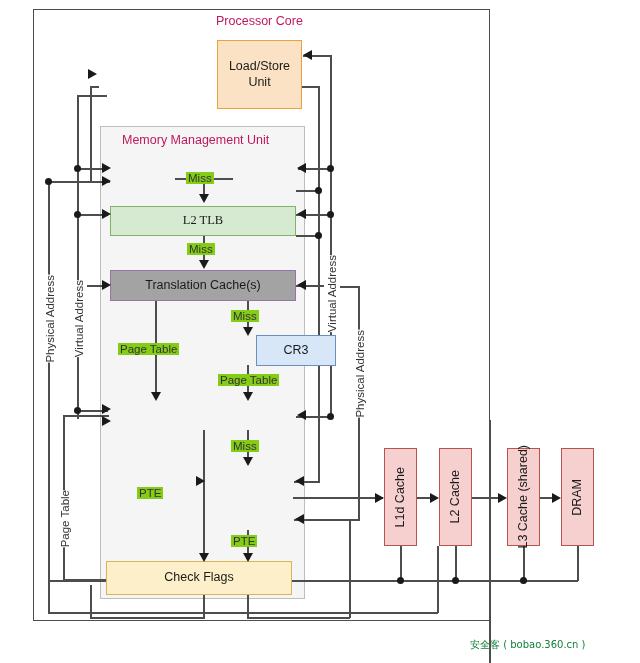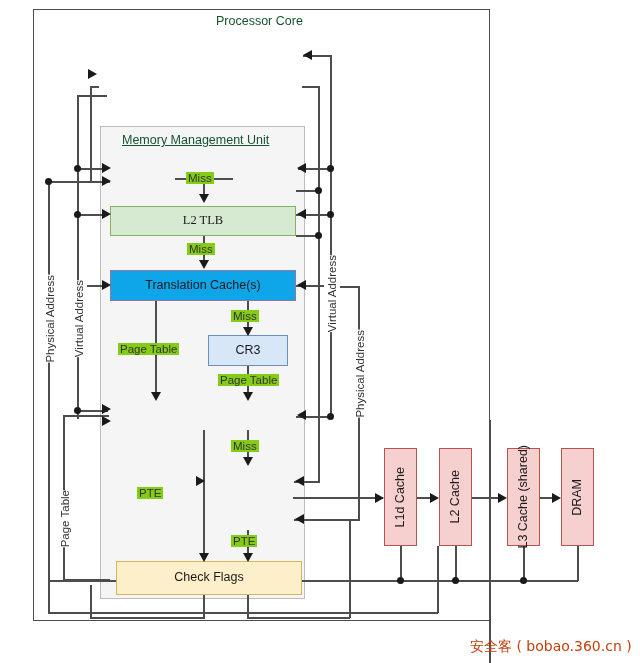--- a/index.html
+++ b/index.html
@@ -3,58 +3,58 @@
 <meta charset="utf-8">
 <style>
   html,body{margin:0;padding:0;background:#ffffff;}
   body{font-family:"Liberation Sans","DejaVu Sans",sans-serif;}
   #canvas{position:relative;width:640px;height:663px;background:#fff;overflow:hidden;}
 
   .box{position:absolute;box-sizing:border-box;display:flex;align-items:center;justify-content:center;
        text-align:center;font-size:12.5px;color:#1a1a1a;line-height:1.25;border-width:1.5px;border-style:solid;}
   .orange{background:#fce2c4;border-color:#e8a33d;}
   .green {background:#d6ead1;border-color:#82b366;}
-  .purple{background:#0ea5e9;border-color:#9673a6;}
-  .blue  {background:#d7e7f7;border-color:#6c8ebf;}
+  .purple{background:#a3a3a3;border-color:#9673a6;}
+  .blue  {background:#d7e7f7;border-color:#6c8ebf;margin-left:48px;}
   .yellow{background:#fcefc9;border-color:#d6b656;}
   .pink  {background:#f6cfcf;border-color:#b85450;}
   .vtext{writing-mode:vertical-rl;transform:rotate(180deg);white-space:nowrap;}
 
   .frame{position:absolute;box-sizing:border-box;border:1.5px solid #4d4d4d;background:transparent;}
   .mmu{position:absolute;box-sizing:border-box;border:1px solid #bdbdbd;background:#f5f5f5;}
 
-  .ttl{position:absolute;font-size:12.5px;color:#14532d;white-space:nowrap;}
+  .ttl{position:absolute;font-size:12.5px;color:#be185d;white-space:nowrap;}
 
   .ln{position:absolute;background:#4d4d4d;}
   .h{height:1.6px;}
   .v{width:1.6px;}
 
   .dot{position:absolute;width:7px;height:7px;border-radius:50%;background:#1a1a1a;}
 
   .ar{position:absolute;width:0;height:0;}
   .ar-r{border-top:5px solid transparent;border-bottom:5px solid transparent;border-left:9px solid #1a1a1a;}
   .ar-l{border-top:5px solid transparent;border-bottom:5px solid transparent;border-right:9px solid #1a1a1a;}
   .ar-d{border-left:5px solid transparent;border-right:5px solid transparent;border-top:9px solid #1a1a1a;}
 
   .elbl{position:absolute;font-size:11.5px;color:#333;background:#84cc16;padding:0 2px;white-space:nowrap;}
   .elbl.onwhite{background:#fff;}
 
-  .wm{position:absolute;font-size:14px;color:#c2410c;white-space:nowrap;
+  .wm{position:absolute;font-size:10px;color:#15803d;white-space:nowrap;
       font-family:"DejaVu Sans","Liberation Sans",sans-serif;}
 </style>
 </head>
 <body>
 
 <div id="canvas">
 
   <div class="frame" style="left:33px;top:9px;width:457px;height:612px;"></div>
   <div class="ttl" style="left:216px;top:14px;">Processor Core</div>
 
   <div class="mmu" style="left:100px;top:126px;width:205px;height:473px;"></div>
-  <div class="ttl" style="left:122px;top:133px;text-decoration:underline;">Memory Management Unit</div>
+  <div class="ttl" style="left:122px;top:133px;">Memory Management Unit</div>
 
   <div class="ln v" style="left:48px;top:181px;height:432px;"></div>
   <div class="ln h" style="left:48px;top:612px;width:390px;"></div>
   <div class="ln v" style="left:437px;top:546px;height:67px;"></div>
   <div class="ln h" style="left:48px;top:181px;width:60px;"></div>
 
   <div class="ln v" style="left:77px;top:95px;height:324px;"></div>
   <div class="ln h" style="left:77px;top:95px;width:30px;"></div>
   <div class="ln h" style="left:77px;top:168px;width:31px;"></div>
   <div class="ln h" style="left:77px;top:214px;width:31px;"></div>
@@ -114,38 +114,41 @@
   <div class="ln v" style="left:247px;top:530px;height:25px;"></div>
 
   <div class="ln v" style="left:203px;top:595px;height:22px;"></div>
   <div class="ln v" style="left:247px;top:595px;height:22px;"></div>
   <div class="ln h" style="left:90px;top:617px;width:115px;"></div>
   <div class="ln h" style="left:247px;top:617px;width:103px;"></div>
   <div class="ln v" style="left:90px;top:585px;height:33px;"></div>
   <div class="ln v" style="left:349px;top:520px;height:98px;"></div>
 
 
+  <div class="box orange" style="left:217px;top:40px;width:85px;height:69px;">
+    <span>Load/Store Unit</span>
+  </div>
 
 
 
   <div class="box green" style="left:110px;top:206px;width:186px;height:30px;font-family:Liberation Serif, serif;">
     <span>L2 TLB</span>
   </div>
 
   <div class="box purple" style="left:110px;top:270px;width:186px;height:31px;">
     <span>Translation Cache(s)</span>
   </div>
 
   <div class="box blue" style="left:208px;top:335px;width:80px;height:31px;">
     <span>CR3</span>
   </div>
 
 
 
-  <div class="box yellow" style="left:116px;top:561px;width:186px;height:34px;">
+  <div class="box yellow" style="left:106px;top:561px;width:186px;height:34px;">
     <span>Check Flags</span>
   </div>
 
   <div class="box pink" style="left:384px;top:448px;width:33px;height:98px;">
     <span class="vtext">L1d Cache</span>
   </div>
 
   <div class="box pink" style="left:439px;top:448px;width:33px;height:98px;">
     <span class="vtext">L2 Cache</span>
   </div>

